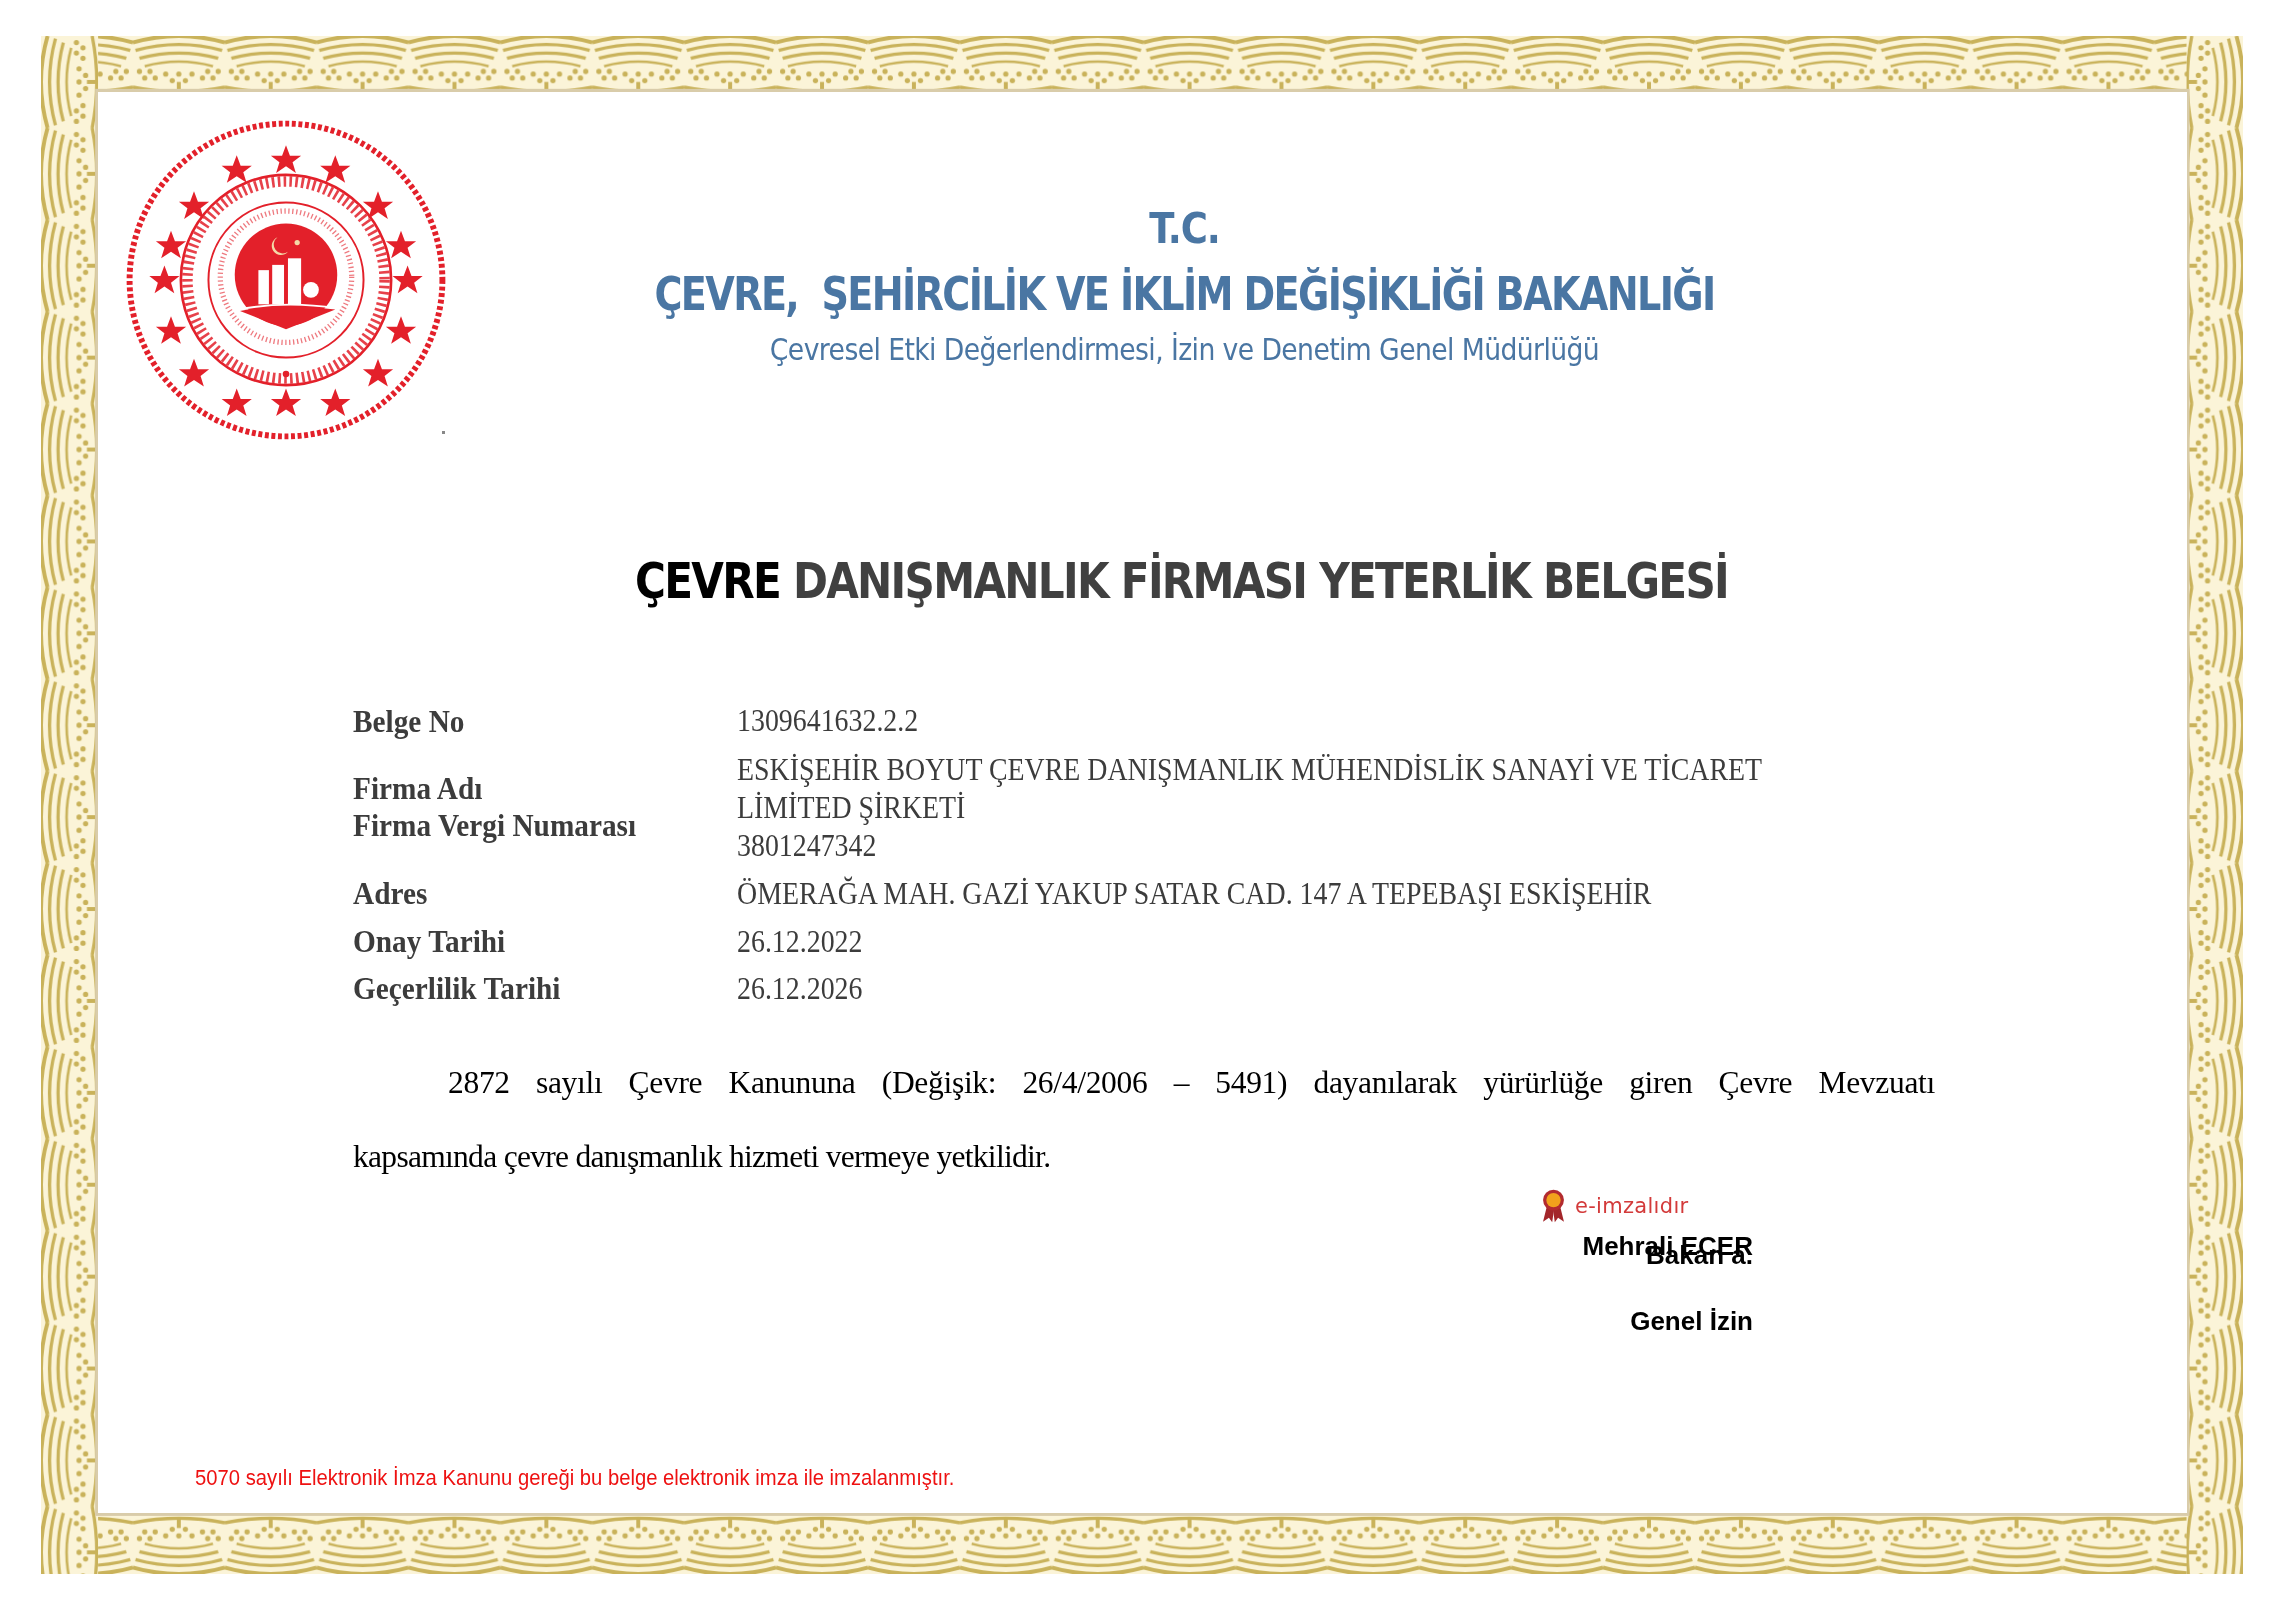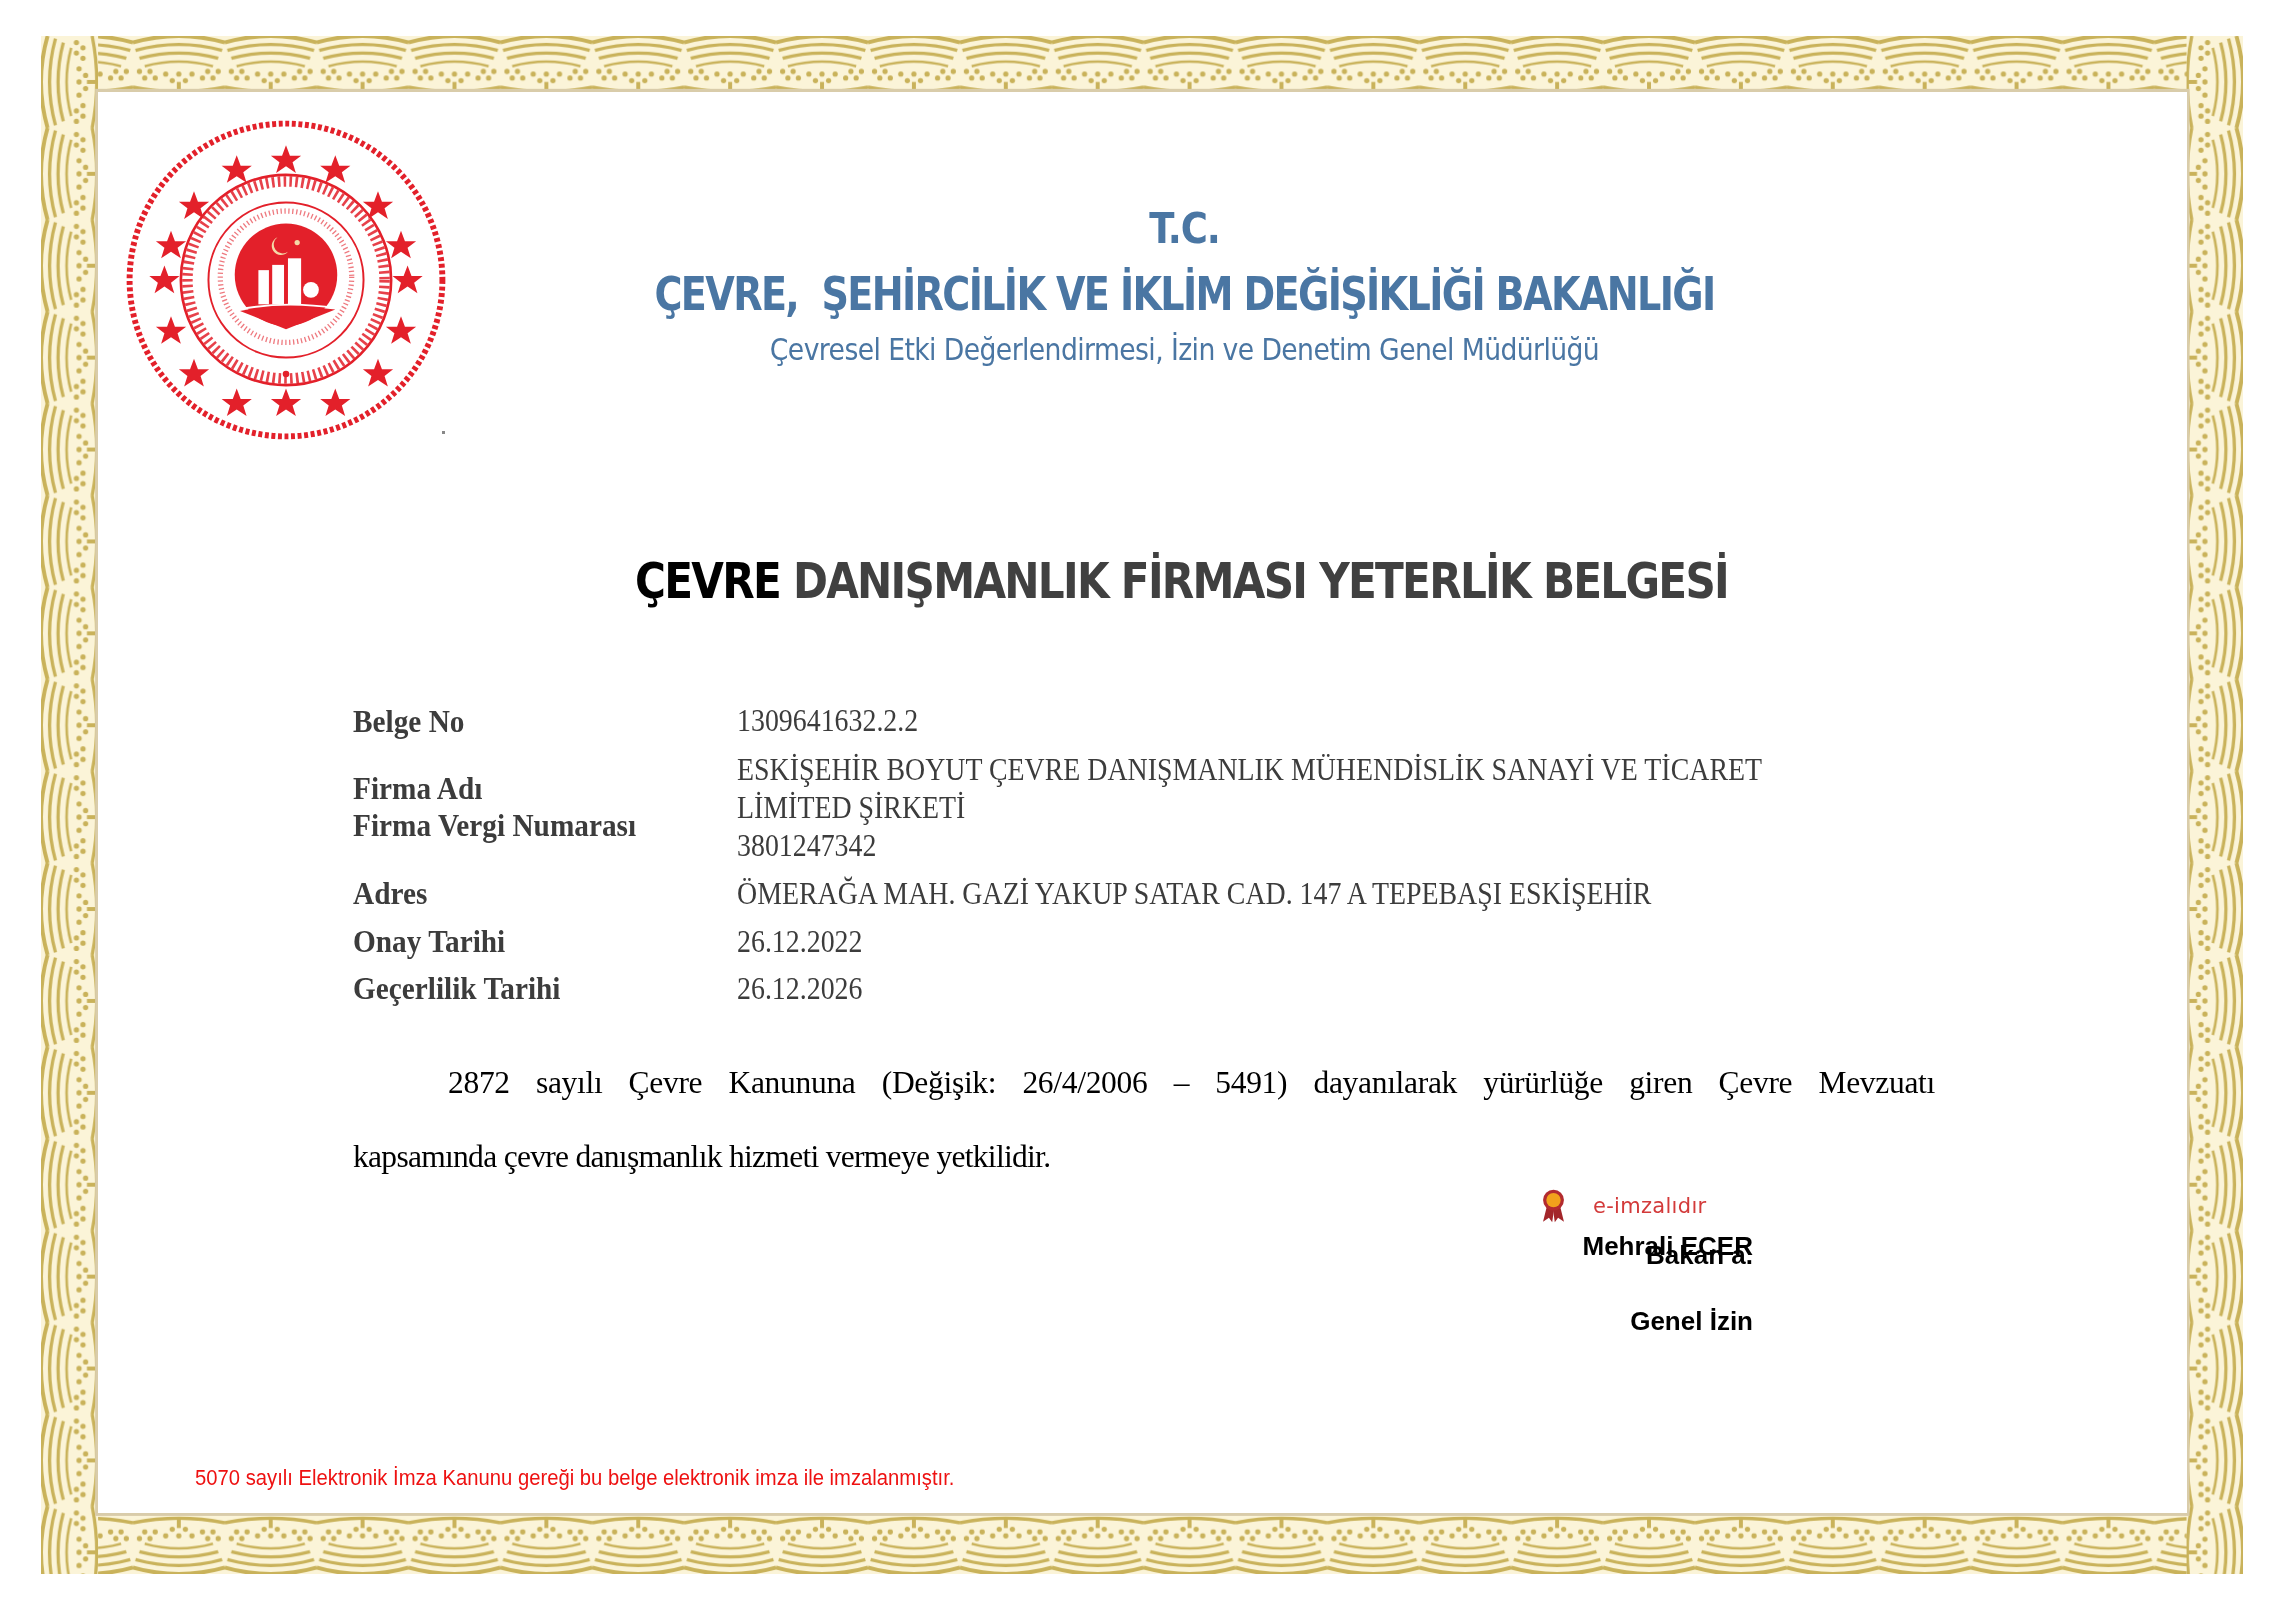--- a/index.html
+++ b/index.html
@@ -33,21 +33,21 @@
   .lbl { left:353px; font-weight:bold; transform-origin:left center; transform:scaleX(0.93); }
   .val { left:737px; transform-origin:left center; transform:scaleX(0.885); }
 
   
   .para { position:absolute; left:353px; width:1582px; top:1063px; font-size:31.5px; color:#000000;
           line-height:39px; text-align:justify; }
   .para .l1 { display:block; text-align:justify; text-align-last:justify; padding-left:95px; letter-spacing:-0.3px; }
   .para .l2 { display:block; letter-spacing:-0.7px;margin-top:35px; }
 
   
-  .sig-badge { position:absolute; left:1541px; top:1188px; height:35px; display:flex; align-items:center; gap:27px; }
+  .sig-badge { position:absolute; left:1541px; top:1188px; height:35px; display:flex; align-items:center; gap:9px; }
   .sig-badge .rosette { width:25px; height:34px; }
   .sig-badge .txt { font-family:"DejaVu Sans", sans-serif; font-size:21px; color:#d33a3a; letter-spacing:0.3px; }
   .sig { position:absolute; left:1477px; width:276px; text-align:right; font-family:"Liberation Sans", sans-serif;
          font-weight:bold; font-size:26px; color:#000; line-height:1; }
 
   
   .foot { position:absolute; left:195px; top:1465px; font-family:"Liberation Sans", sans-serif; font-size:22px;
           color:#ee1111; white-space:nowrap; transform-origin:left center; transform:scaleX(0.92); }
 </style>
 </head>

